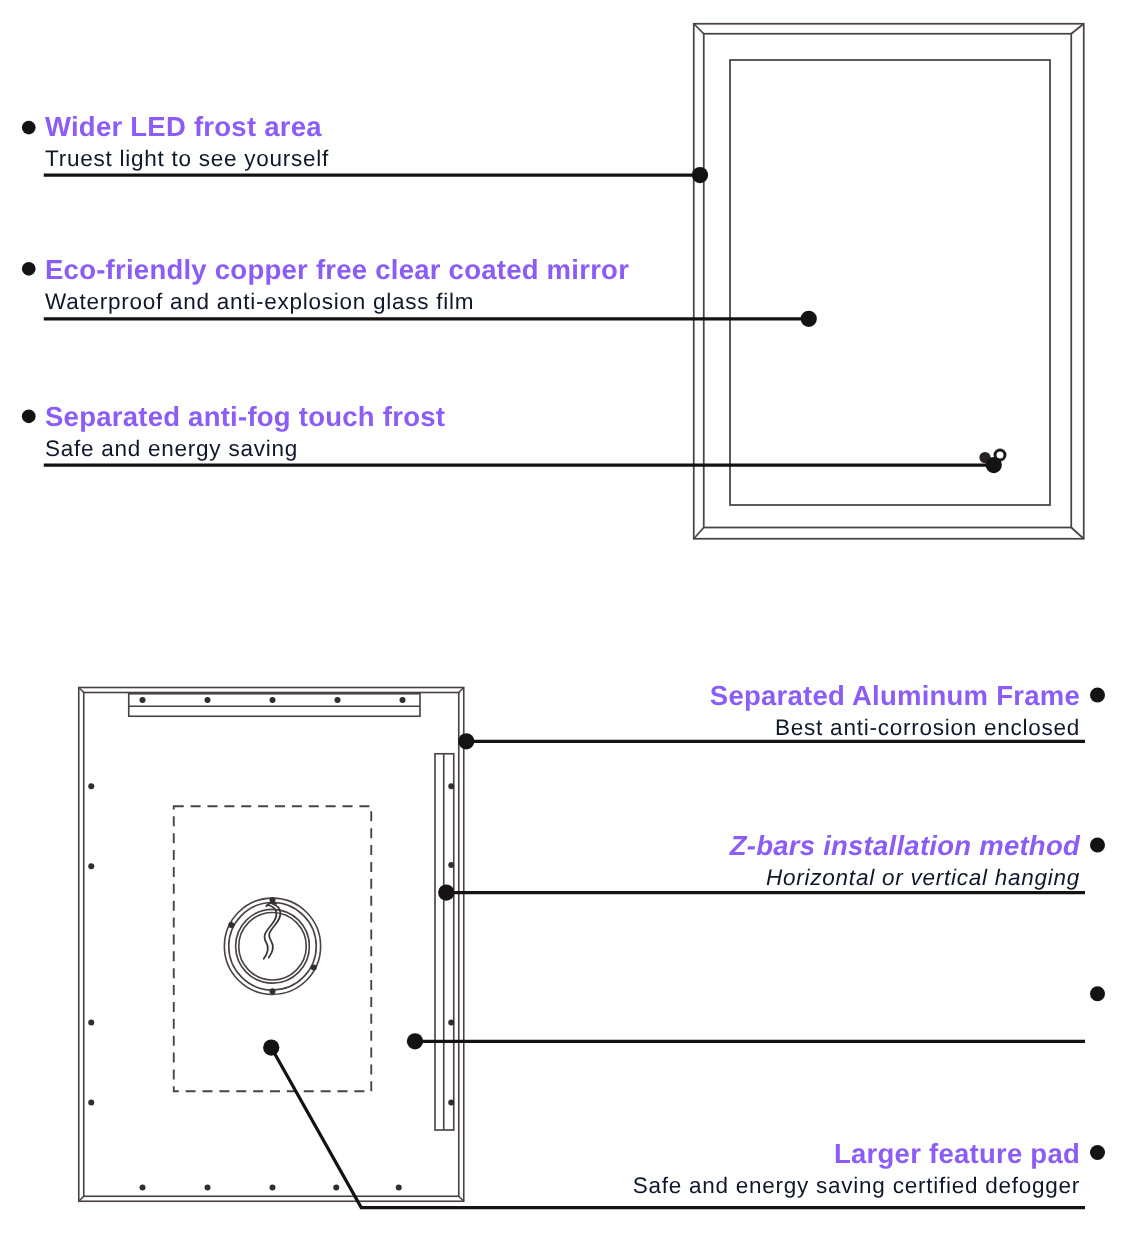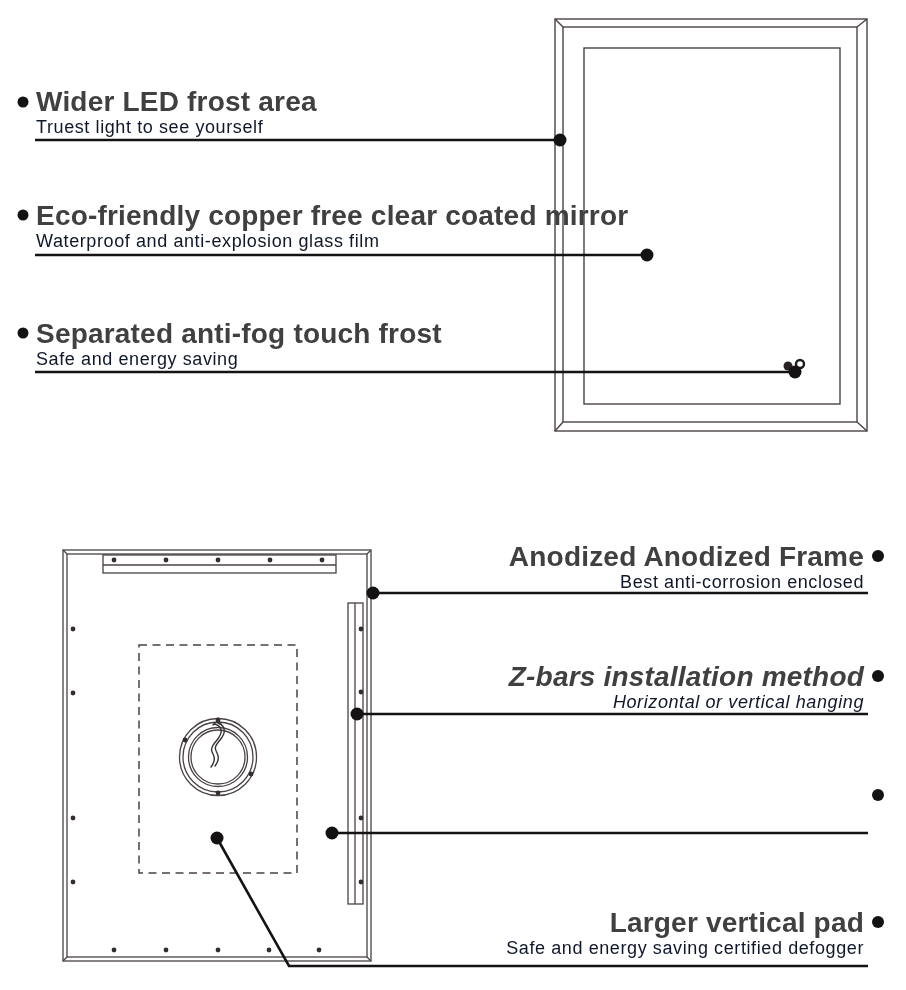--- a/index.html
+++ b/index.html
@@ -7,22 +7,22 @@
     position:relative;
     width:906px;height:990px;
     background:#ffffff;
     font-family:"Liberation Sans","DejaVu Sans",sans-serif;
     overflow:hidden;
   }
   svg.diagram{position:absolute;left:0;top:0;}
   .callout{position:absolute;white-space:nowrap;}
   .callout h3{
     margin:0;padding:0;
-    font-size:28px;line-height:27px;font-weight:bold;
-    color:#404040;letter-spacing:0.2px;
+    font-size:22px;line-height:27px;font-weight:bold;
+    color:#8b5cf6;letter-spacing:0.2px;
   }
   .callout p{
     margin:2px 0 0 0;padding:0;
     font-size:18px;line-height:21px;font-weight:normal;
     color:#0f172a;letter-spacing:0.6px;
   }
   .callout.left{text-align:left;}
   .callout.right{text-align:right;}
 </style>
 </head>
@@ -150,28 +150,28 @@
     <h3>Eco-friendly copper free clear coated mirror</h3>
     <p>Waterproof and anti-explosion glass film</p>
   </div>
 
   <div class="callout left" style="left:36px;top:320px;">
     <h3>Separated anti-fog touch frost</h3>
     <p>Safe and energy saving</p>
   </div>
 
   <div class="callout right" style="right:42px;top:543px;">
-    <h3>Anodized Anodized Frame</h3>
+    <h3>Separated Aluminum Frame</h3>
     <p>Best anti-corrosion enclosed</p>
   </div>
 
   <div class="callout right" style="right:42px;top:663px;font-style:italic;">
     <h3>Z-bars installation method</h3>
     <p>Horizontal or vertical hanging</p>
   </div>
 
 
   <div class="callout right" style="right:42px;top:909px;">
-    <h3>Larger vertical pad</h3>
+    <h3>Larger feature pad</h3>
     <p>Safe and energy saving certified defogger</p>
   </div>
 
 </div>
 
 </body></html>

